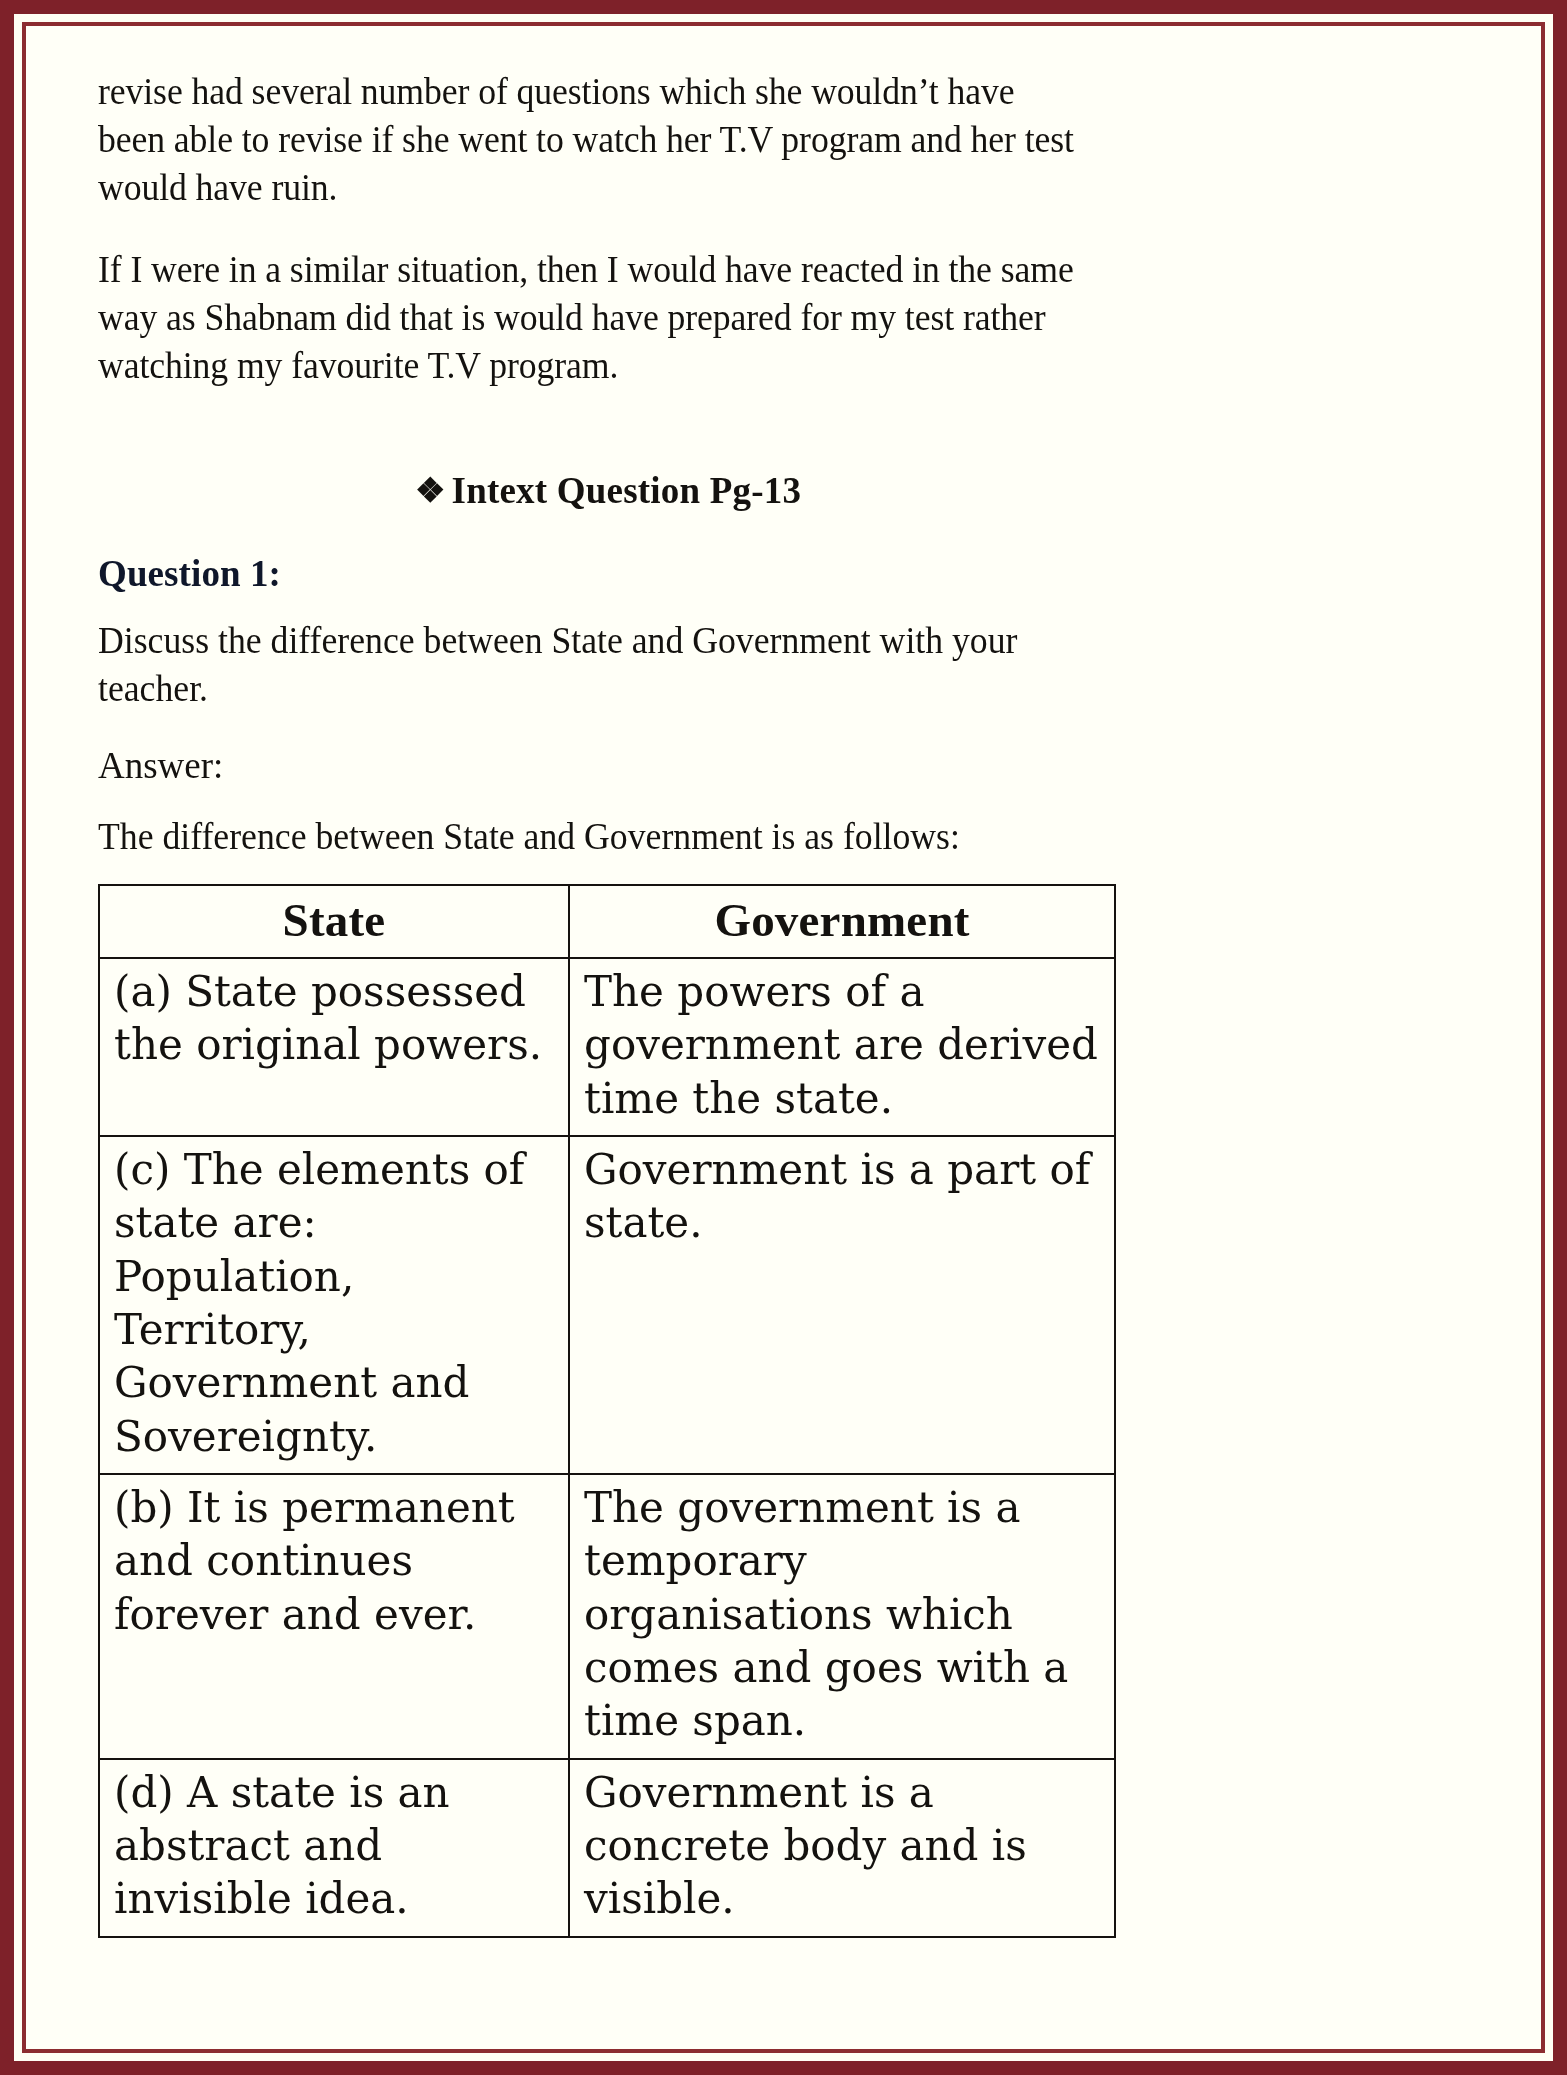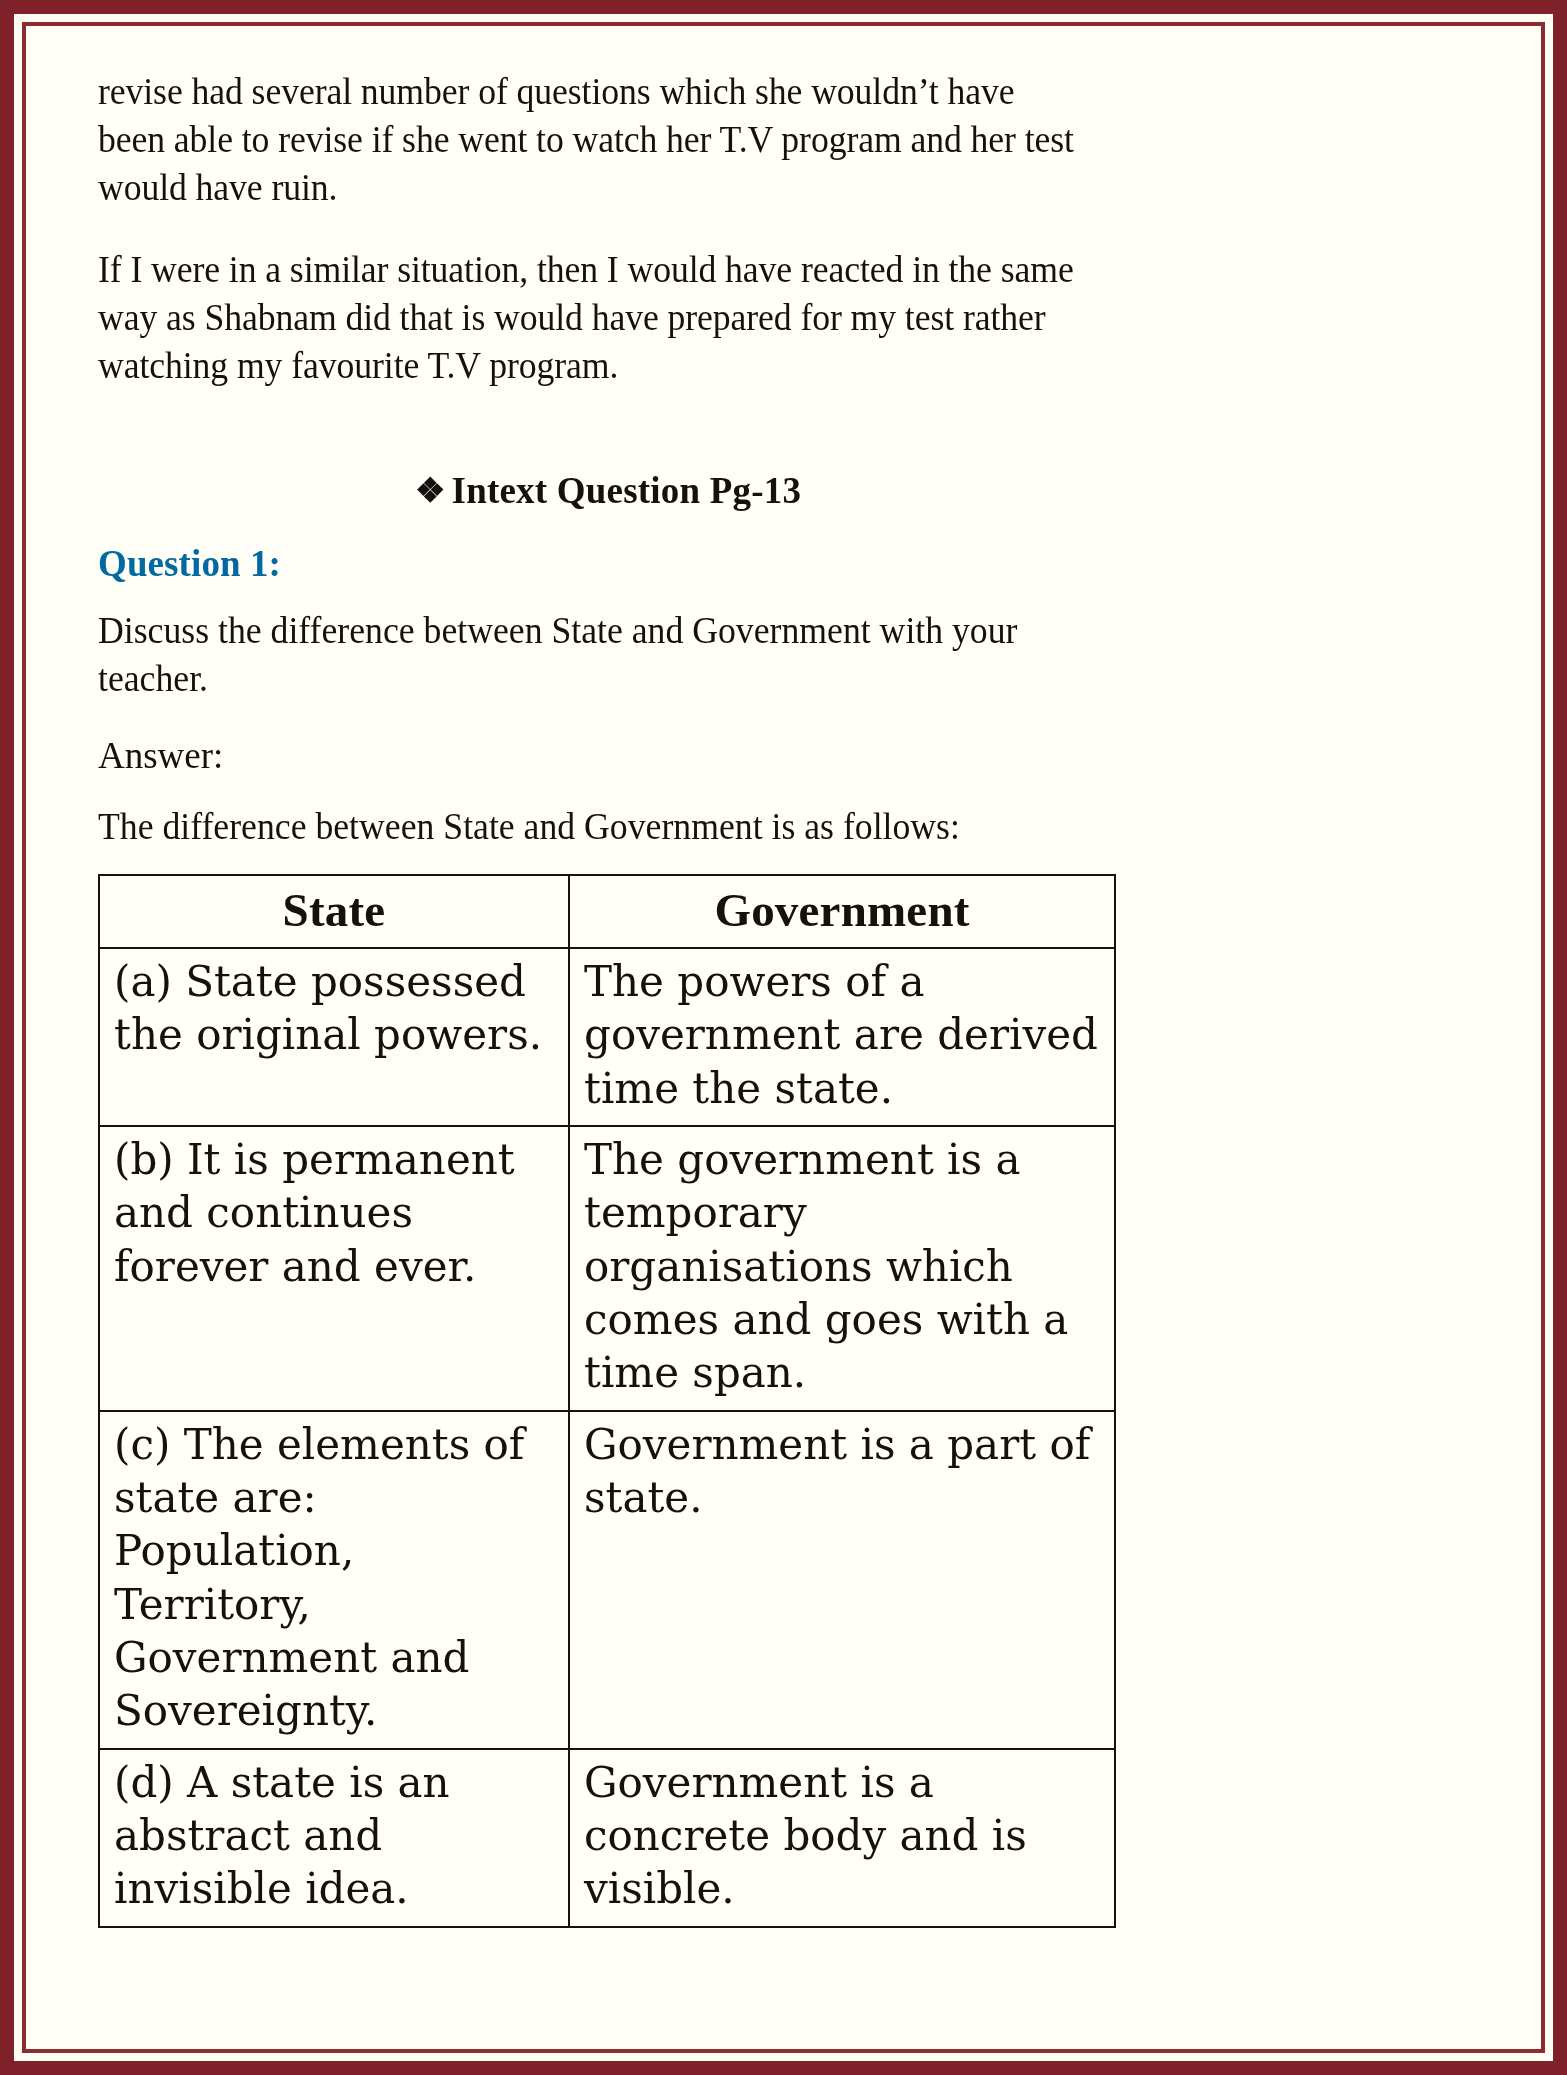--- a/index.html
+++ b/index.html
@@ -71,24 +71,24 @@
     color: #14120f;
     padding: 44px 0 6px 0;
     letter-spacing: 0.2px;
   }
   .heading-center .bullet {
     font-size: 34px;
     margin-right: 6px;
     vertical-align: 1px;
   }
   h3.q-label {
-    margin: 24px 0 22px 0;
+    margin: 34px 0 22px 0;
     font-size: 37px;
     font-weight: bold;
-    color: #0369a1;
+    color: #0f172a;
     letter-spacing: 0.1px;
   }
   p.q-text {
     margin: 0 0 30px 0;
     font-size: 37px;
     line-height: 1.32;
     color: #14120f;
     transform: scaleX(0.965);
     transform-origin: left top;
   }
@@ -176,26 +176,26 @@
             <th>State</th>
             <th>Government</th>
           </tr>
         </thead>
         <tbody>
           <tr>
             <td class="tall-a">(a) State possessed the original powers.</td>
             <td class="tall-a">The powers of a government are derived time the state.</td>
           </tr>
           <tr>
+            <td class="tall-c">(c) The elements of state are: Population, Territory, Government and Sovereignty.</td>
+            <td class="tall-c">Government is a part of state.</td>
+          </tr>
+          <tr>
             <td class="tall-b">(b) It is permanent and continues forever and ever.</td>
             <td class="tall-b">The government is a temporary organisations which comes and goes with a time span.</td>
-          </tr>
-          <tr>
-            <td class="tall-c">(c) The elements of state are: Population, Territory, Government and Sovereignty.</td>
-            <td class="tall-c">Government is a part of state.</td>
           </tr>
           <tr>
             <td class="tall-d">(d) A state is an abstract and invisible idea.</td>
             <td class="tall-d">Government is a concrete body and is visible.</td>
           </tr>
         </tbody>
       </table>
 
     </div>
   </div>

